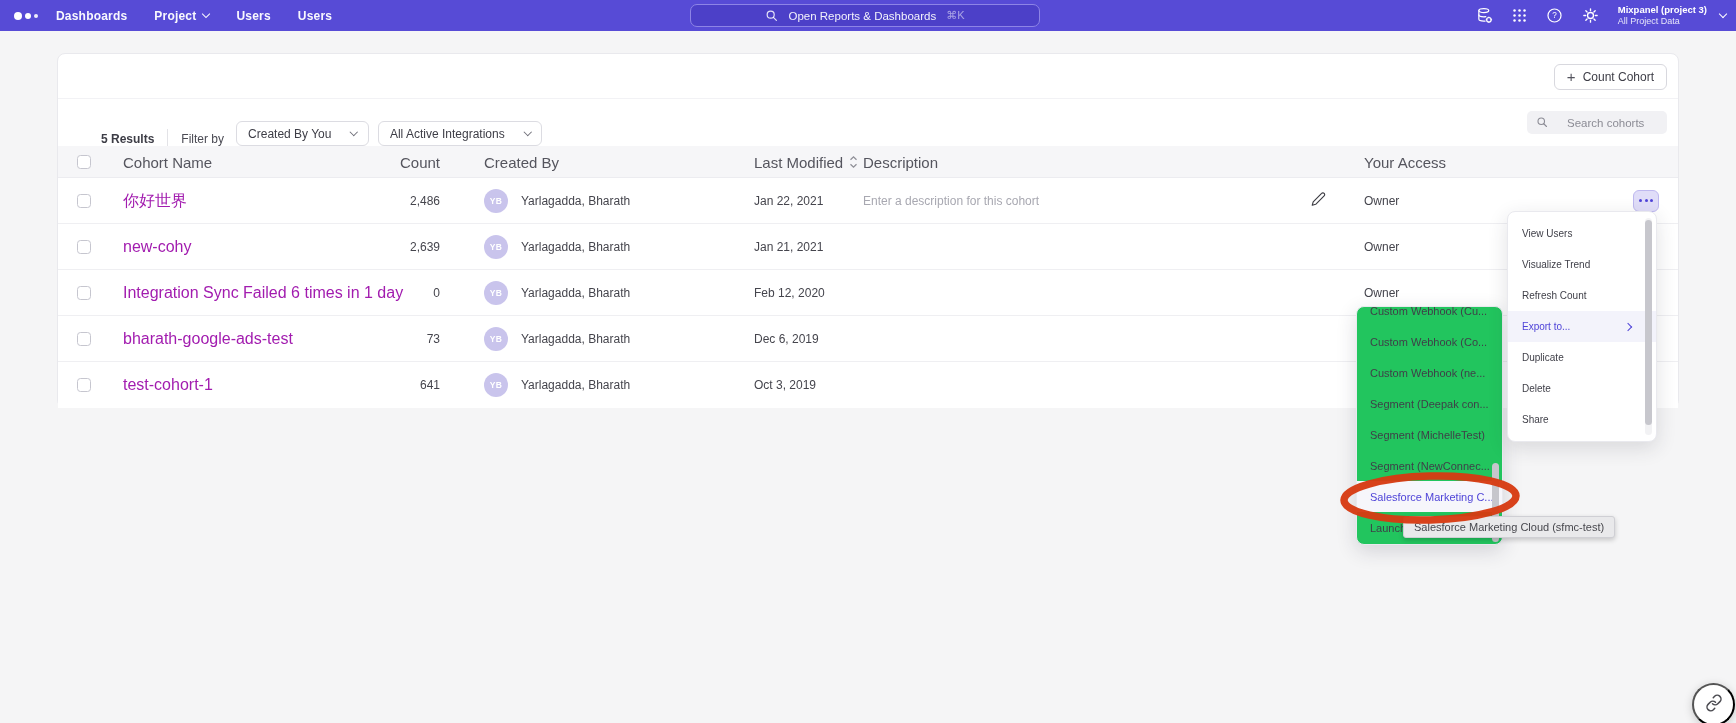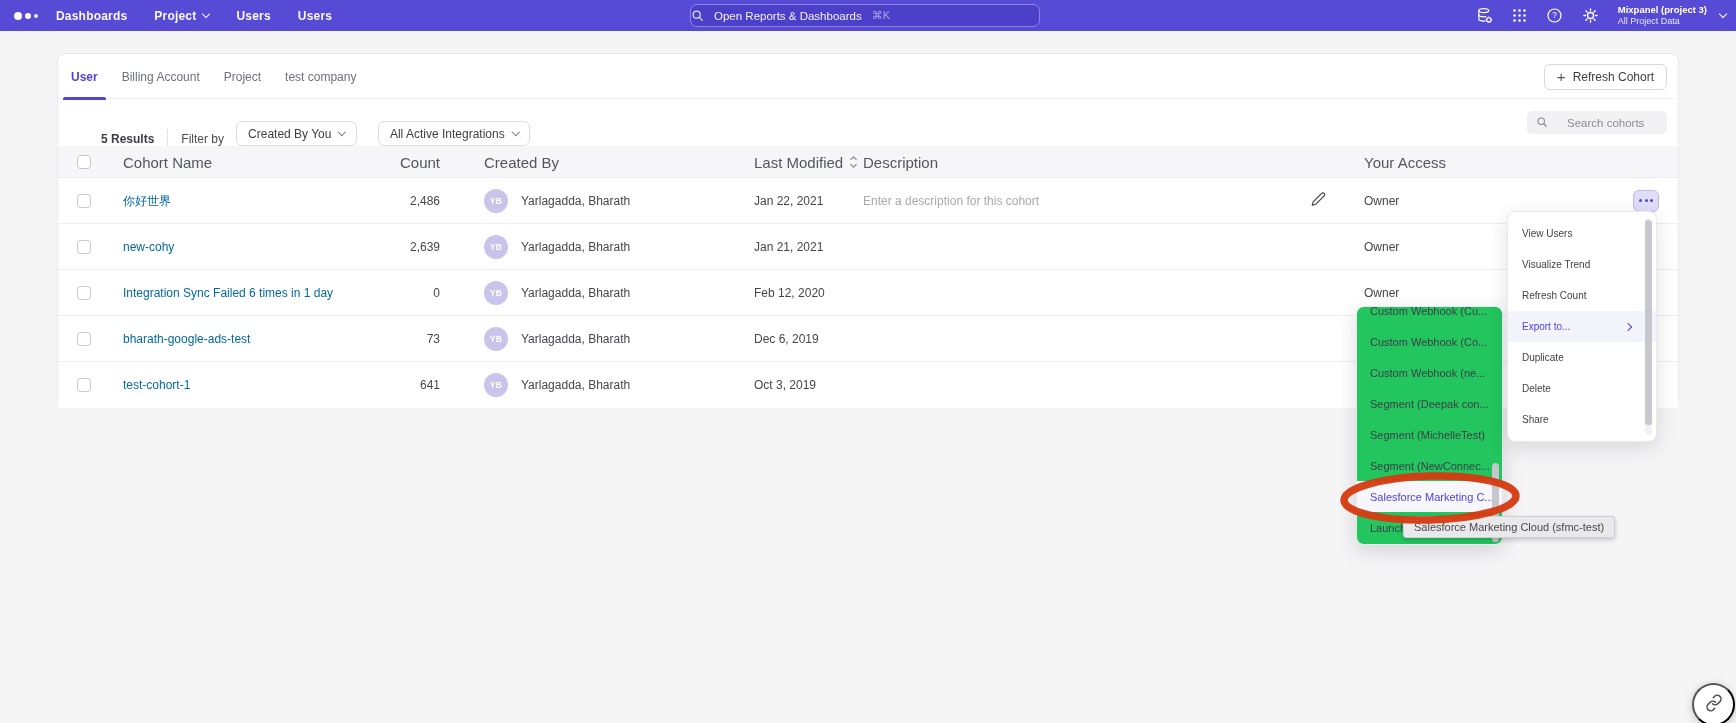--- a/index.html
+++ b/index.html
@@ -10,21 +10,21 @@
   
   .topnav { position:absolute; top:0; left:0; width:100%; height:31px; background:#574bd6; display:flex; align-items:center; color:#fff; z-index:5; }
   .logo { display:flex; align-items:center; gap:3px; margin-left:14px; width:26px; }
   .logo i { display:block; border-radius:50%; background:#fff; }
   .logo .d1 { width:8px; height:8px; }
   .logo .d2 { width:6px; height:6px; }
   .logo .d3 { width:4px; height:4px; opacity:.9; }
   .nav-items { display:flex; gap:27px; margin-left:16px; }
   .nav-link { display:flex; align-items:center; gap:7px; font-size:12px; font-weight:600; letter-spacing:.2px; color:rgba(255,255,255,.96); cursor:default; }
   .chev { display:inline-block; width:6px; height:6px; border-right:1.6px solid currentColor; border-bottom:1.6px solid currentColor; transform:rotate(45deg); margin-top:-4px; }
-  .nav-search { position:absolute; left:690px; top:4px; width:350px; height:23px; border-radius:7px; background:#4c40c8; border:1px solid #8d84e6; display:flex; align-items:center; justify-content:flex-start; gap:10px; font-size:11.5px; color:rgba(255,255,255,.93); }
+  .nav-search { position:absolute; left:690px; top:4px; width:350px; height:23px; border-radius:7px; background:#4c40c8; border:1px solid #8d84e6; display:flex; align-items:center; justify-content:center; gap:10px; font-size:11.5px; color:rgba(255,255,255,.93); }
   .nav-search .kbd { opacity:.55; font-size:11px; }
   .nav-right { position:absolute; right:10px; top:0; height:31px; display:flex; align-items:center; gap:19px; }
   .icon-btn { display:flex; align-items:center; justify-content:center; color:#fff; }
   .proj { text-align:left; line-height:1.2; }
   .proj .p1 { font-size:9.5px; font-weight:700; }
   .proj .p2 { font-size:9px; opacity:.85; }
   .proj-chev { color:#fff; margin-left:-6px; }
 
   
   .card { position:absolute; left:57px; top:53px; width:1622px; height:355px; background:#fff; border:1px solid #e9e9ed; border-radius:8px; z-index:1; }
@@ -33,42 +33,42 @@
   .tab.active { color:#4f44d8; font-weight:700; }
   .tab.active::after { content:""; position:absolute; left:0; right:0; bottom:-1px; height:3px; background:#4f44d8; border-radius:2px 2px 0 0; }
   .create-btn { position:absolute; right:11px; top:10px; height:26px; padding:0 12px; background:#fff; border:1px solid #d8d8de; border-radius:6px; display:flex; align-items:center; gap:7px; font-size:12px; font-weight:500; color:#3d3d46; }
   .create-btn .plus { font-size:15px; font-weight:400; color:#54545e; margin-top:-2px; }
 
   .filterrow { position:relative; height:47px; display:flex; align-items:flex-end; padding-left:43px; }
   .results { font-size:12px; font-weight:600; color:#3d3d46; }
   .vdiv { width:1px; height:17px; background:#e3e3e7; margin:0 13px; }
   .filterby { font-size:12px; color:#4a4a53; margin-right:12px; }
   #fdrops { display:flex; }
-  .fdrop { height:25px; border:1px solid #dcdce2; border-radius:6px; background:#fff; display:flex; align-items:center; gap:8px; padding:0 11px; font-size:12px; color:#3d3d46; margin-right:21px; }
+  .fdrop { height:25px; border:1px solid #dcdce2; border-radius:6px; background:#fff; display:flex; align-items:center; gap:20px; padding:0 11px; font-size:12px; color:#3d3d46; margin-right:9px; }
   .fdrop .chev { color:#6b6b75; width:5.5px; height:5.5px; }
   .cohort-search { position:absolute; right:11px; top:12px; width:140px; height:23px; background:#f1f1f4; border-radius:5px; display:flex; align-items:center; gap:19px; padding:0 9px; font-size:11.5px; color:#8c8c95; }
 
   
   .thead { position:absolute; top:92px; left:0; right:0; height:32px; background:#f6f6f8; border-bottom:1px solid #ececf0; font-size:15px; color:#55555e; }
   .cell { position:absolute; top:50%; transform:translateY(-50%); white-space:nowrap; }
   .c-cb   { left:19px; }
   .c-name { left:65px; }
   .c-count{ left:280px; width:102px; text-align:right; }
   .c-av   { left:426px; }
   .c-cr   { left:463px; }
   .c-mod  { left:696px; display:flex; align-items:center; }
   .c-desc { left:805px; }
   .c-pen  { left:1253px; }
   .c-acc  { left:1306px; }
   .c-dots { left:1575px; }
   .cbx { display:block; width:14px; height:14px; background:#fff; border:1.5px solid #c6c6cf; border-radius:3.5px; }
   #tbody { position:absolute; top:124px; left:0; right:0; }
   .trow { position:relative; height:46px; background:#fff; border-bottom:1px solid #efeff2; }
   .trow:last-child { border-bottom:none; }
-  .cohort-link { font-size:12px; color:#0369a1; cursor:pointer; }
+  .cohort-link { font-size:16px; color:#a21caf; cursor:pointer; }
   .count { font-size:12px; color:#45454d; }
   .avatar { width:24px; height:24px; border-radius:50%; background:#c9c4ec; color:#fff; font-size:8.5px; font-weight:700; letter-spacing:.3px; display:flex; align-items:center; justify-content:center; }
   .creator,.modified,.access { font-size:12px; color:#45454d; }
   .desc-ph { font-size:12px; color:#a8a8b1; }
   .sort-ic { margin-left:6px; display:inline-flex; }
   .dots-btn { width:26px; height:22px; border-radius:6px; background:#e0ddf8; border:1px solid #beb8ef; display:flex; align-items:center; justify-content:center; gap:2.5px; }
   .dots-btn i { width:3px; height:3px; border-radius:50%; background:#4f44d8; }
 
   
   .ctx-menu { position:absolute; left:1507px; top:211px; width:150px; padding:6px 0; background:#fff; border:1px solid #e9e9ee; border-radius:8px; box-shadow:0 6px 20px rgba(40,40,60,.14); z-index:30; }
@@ -166,37 +166,23 @@
       <div class="proj">
         <div class="p1">Mixpanel (project 3)</div>
         <div class="p2">All Project Data</div>
       </div>
       <i class="chev proj-chev"></i>
     </div>
   </header>
 
   <section class="card">
     <div class="tabsrow">
-      <div style="display:flex; height:100%;" id="tabs">
-          <span class="tab active">
-            <span class="tab-label">User</span>
-          </span>
-          <span class="tab">
-            <span class="tab-label">Billing Account</span>
-          </span>
-          <span class="tab">
-            <span class="tab-label">Project</span>
-          </span>
-          <span class="tab">
-            <span class="tab-label">test company</span>
-          </span>
-        </div>
       <button class="create-btn">
         <span class="plus">+</span>
-        <span>Refresh Cohort</span>
+        <span>Count Cohort</span>
       </button>
     </div>
 
     <div class="filterrow">
       <span class="results">5 Results</span>
       <span class="vdiv"></span>
       <span class="filterby">Filter by</span>
       <div id="fdrops">
           <button class="fdrop">
             <span class="fd-label">Created By You</span>

